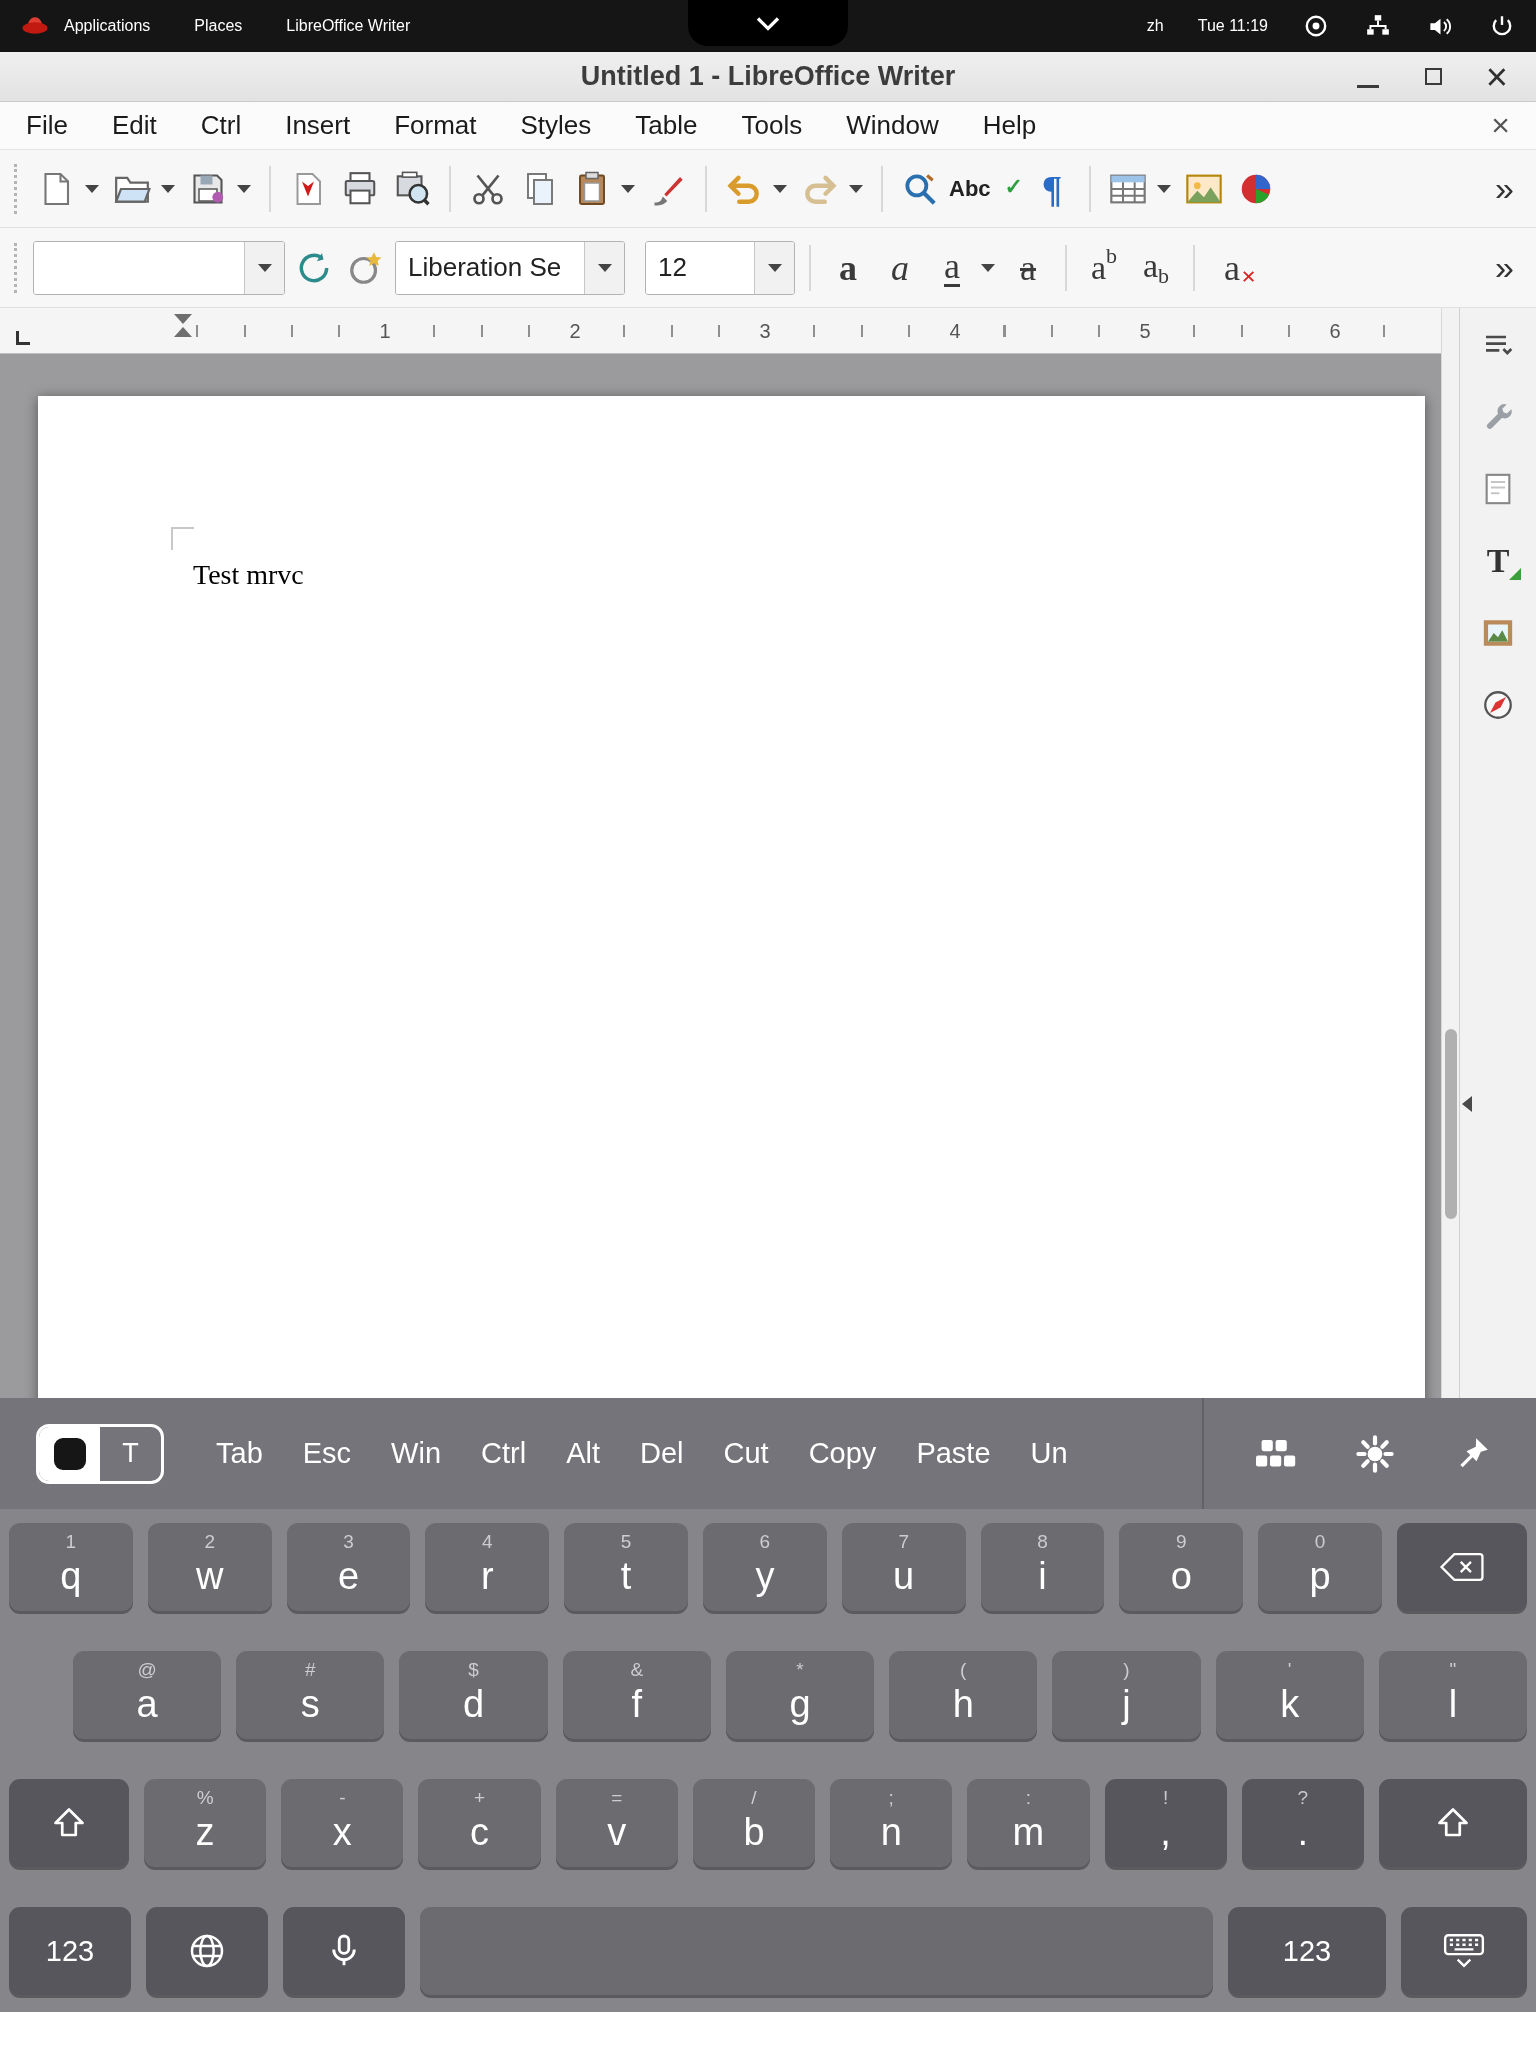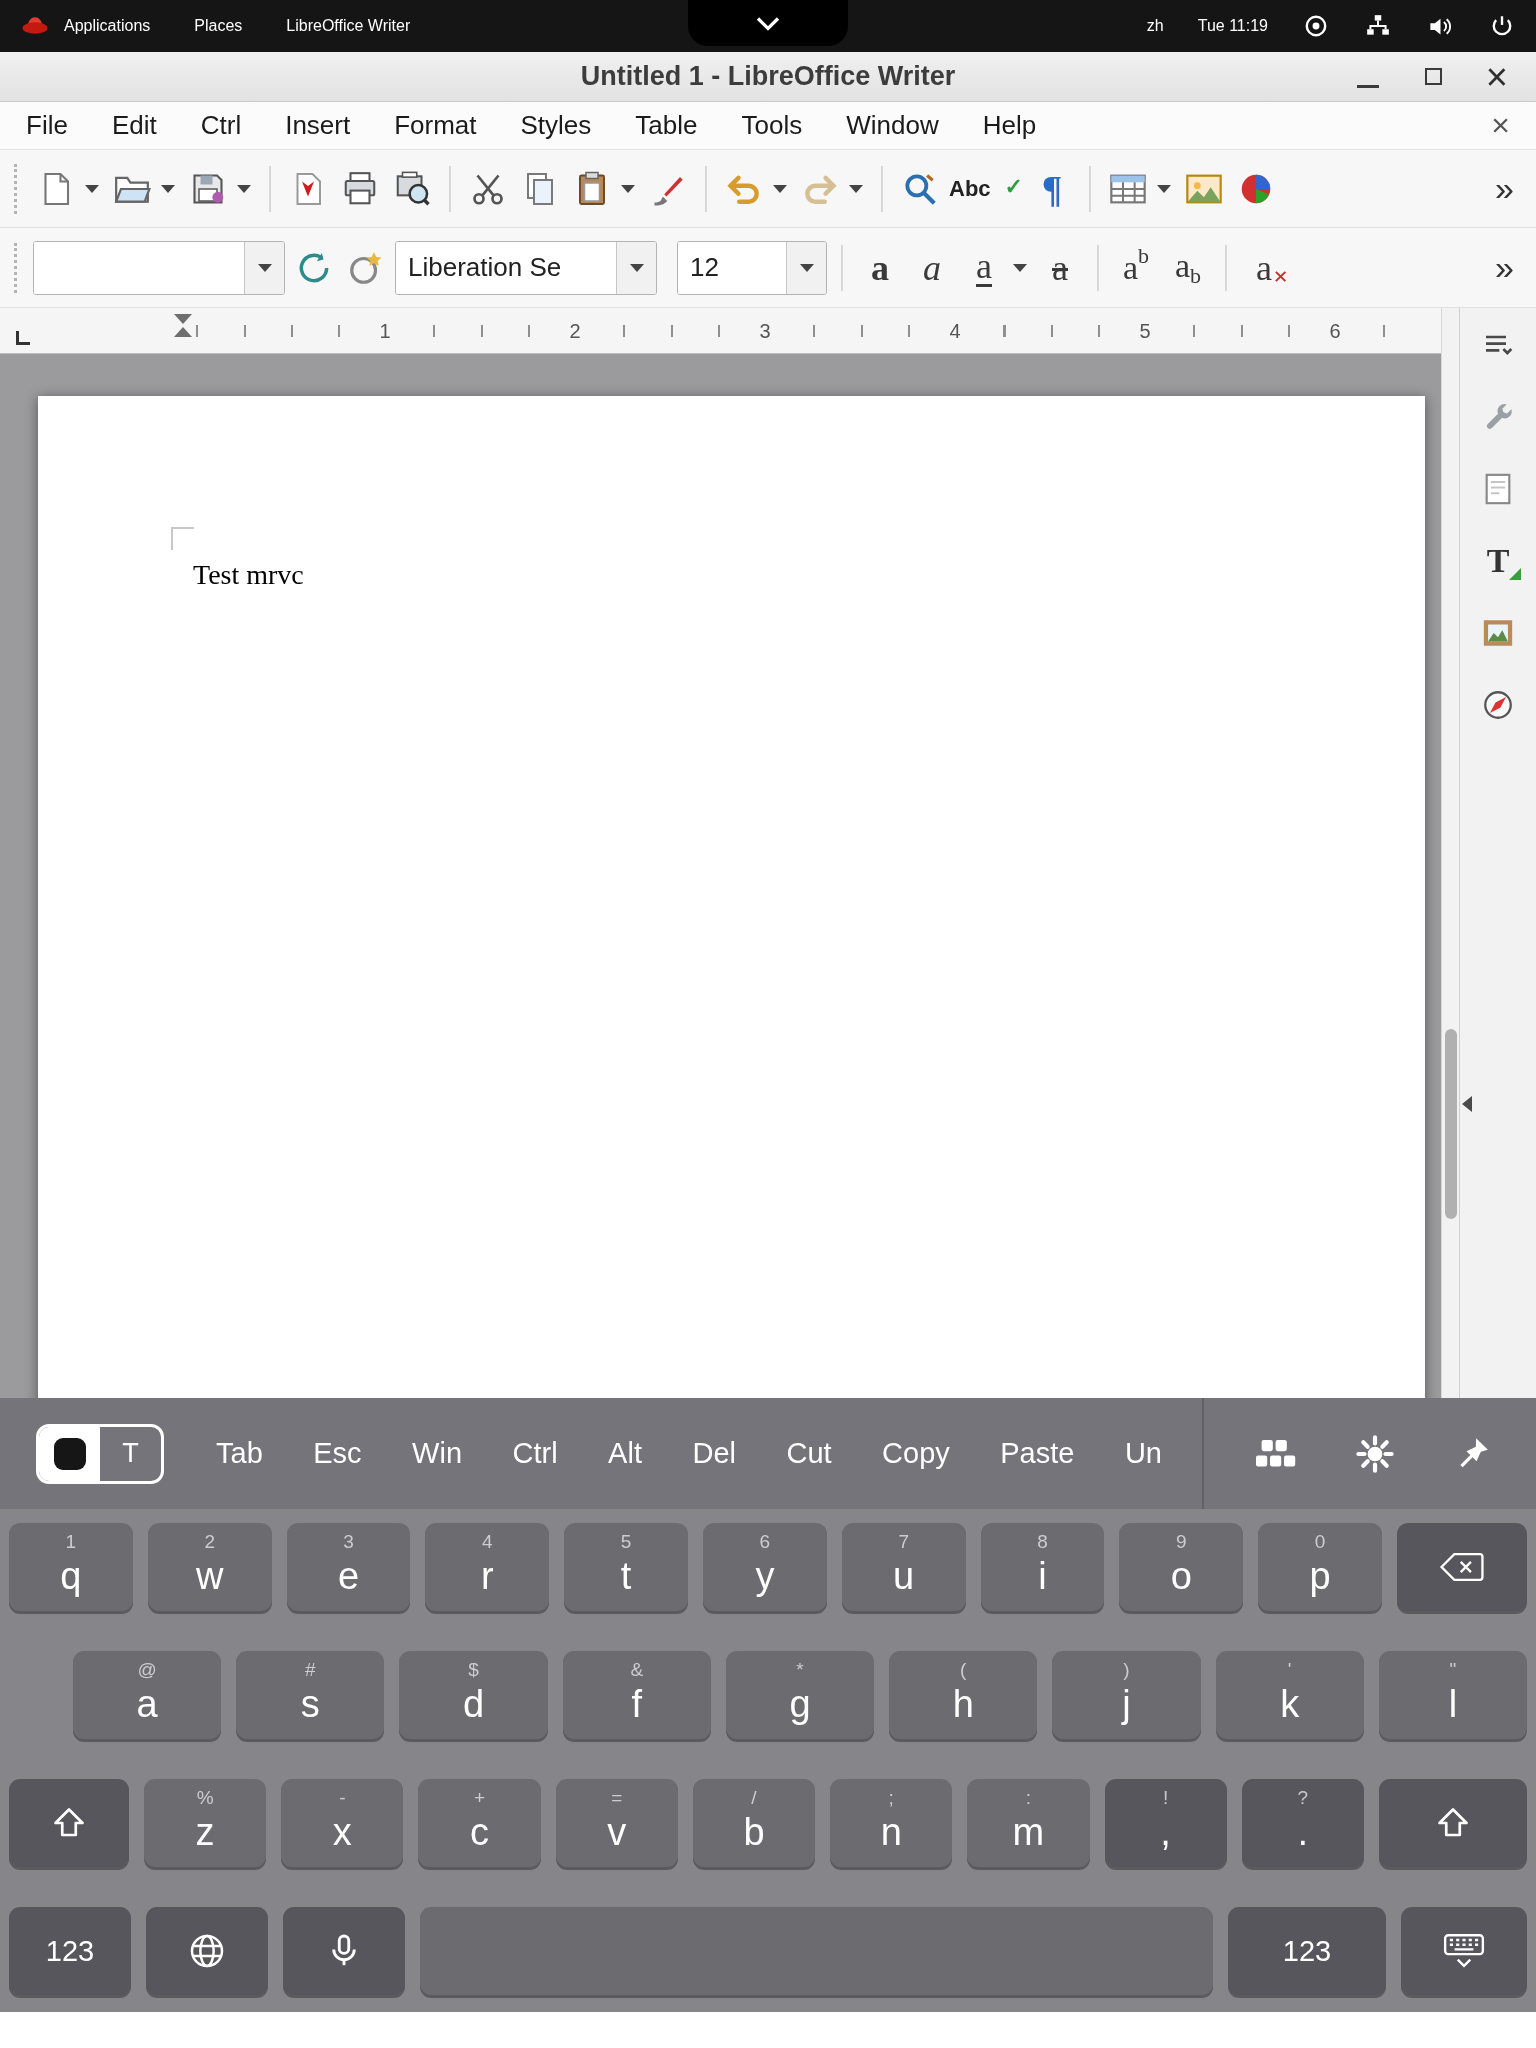--- a/index.html
+++ b/index.html
@@ -98,22 +98,22 @@
     border-top:8px solid transparent; border-bottom:8px solid transparent; border-right:10px solid #4a4a4a; }
   
   .keyboard { height:614px; background:#86868a; color:#fff; }
   .kb-toolbar { height:111px; background:#74747a; display:flex; align-items:center; }
   .kb-toggle { width:128px; height:60px; border:3px solid #fff; border-radius:13px;
     display:flex; overflow:hidden; margin-left:36px; flex:0 0 auto; }
   .kb-toggle .tleft { width:50%; background:#fff; display:flex; align-items:center; justify-content:center; }
   .kb-toggle .knob { width:32px; height:32px; background:#161616; border-radius:9px; }
   .kb-toggle .tright { width:50%; display:flex; align-items:center; justify-content:center;
     color:#fff; font-size:27px; }
-  .kb-shortcuts { flex:1; display:flex; justify-content:space-between; align-items:center;
-    padding:0 40px 0 52px; font-size:29px; overflow:hidden; white-space:nowrap; }
+  .kb-shortcuts { flex:1; display:flex; align-items:center;
+    padding:0 40px 0 52px; font-size:29px; overflow:hidden; white-space:nowrap;gap:40px; }
   .kb-div { width:2px; height:111px; background:#616167; flex:0 0 auto; }
   .kb-icons { display:flex; align-items:center; gap:56px; padding:0 44px 0 52px; flex:0 0 auto; }
   .kb-rows { padding:14px 9px 0; }
   .krow { display:flex; gap:15px; height:88px; margin-bottom:40px; }
   .krow.r2 { padding-left:64px; }
   .key { flex:1; background:#6b6b70; border-radius:11px; box-shadow:0 3px 0 rgba(0,0,0,.32);
     position:relative; display:flex; align-items:center; justify-content:center; }
   .key .kmain { font-size:38px; color:#fff; margin-top:18px; line-height:1; }
   .key .kalt { position:absolute; top:8px; left:0; right:0; text-align:center;
     font-size:19px; color:#dddde2; opacity:.85; }
@@ -353,21 +353,21 @@
           <path d="M20 12a8 8 0 1 1-3.2-6.4"></path>
           <path d="M17 2.5l1 4.2-4.2 1" fill="#2e8b8b" stroke="none"></path>
         </svg>
     </div>
     <div class="tbbtn">
       <svg width="38" height="38" viewBox="0 0 24 24">
           <circle cx="10.5" cy="13.5" r="7.5" fill="none" stroke="#888" stroke-width="2"></circle>
           <path d="M17 2l1.5 3 3.3.3-2.5 2.2.7 3.2-3-1.7-3 1.7.8-3.2-2.5-2.2 3.2-.3z" fill="#e8b93d"></path>
         </svg>
     </div>
-    <div class="combo" style="width:262px">
+    <div class="combo" style="width:230px">
       <input class="combo-input" readonly="" value="Liberation Se" style="">
       <div class="combo-drop">
           <div class="caret"></div>
         </div>
     </div>
     <div class="combo" style="width:150px; margin-left:14px">
       <input class="combo-input" readonly="" value="12" style="">
       <div class="combo-drop">
           <div class="caret"></div>
         </div>

